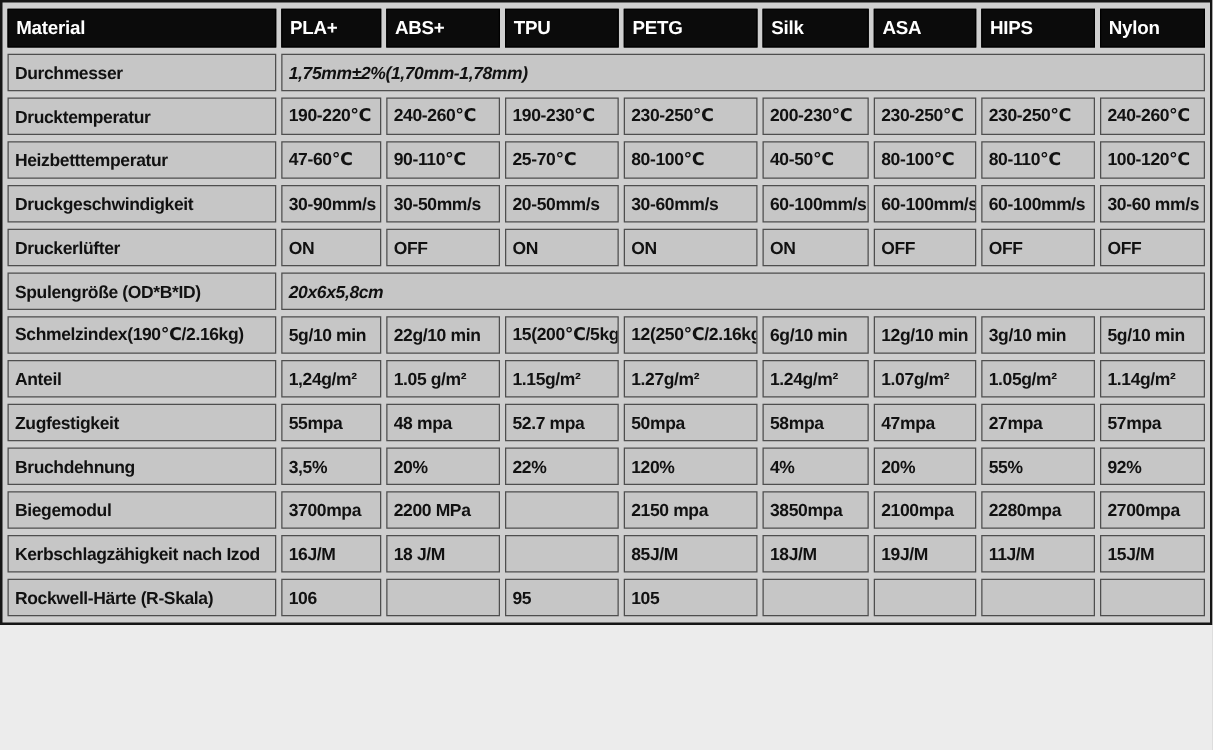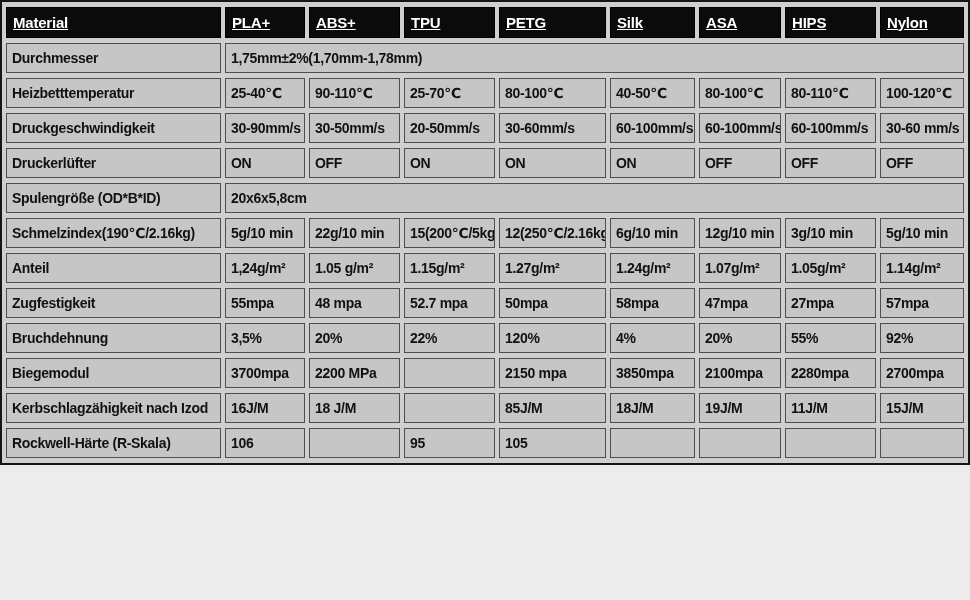--- a/index.html
+++ b/index.html
@@ -20,36 +20,36 @@
   th.hdr{
     background:#0b0b0b;
     color:#ffffff;
     font-size:15px;
     font-weight:bold;
     text-align:left;
     padding:2px 4px 3px 6px;
     height:24px;
     border:1px solid #000000;
     letter-spacing:-0.2px;
-    overflow:hidden;white-space:nowrap;text-decoration:underline;
+    overflow:hidden;white-space:nowrap;
   }
   td.cell, td.labelcell{
     background:#c6c6c6;
     color:#111111;
     font-size:14px;
     font-weight:bold;
     padding:1px 3px 2px 5px;
     height:25px;
     border:1px solid #4e4e4e;
     letter-spacing:-0.3px;
     vertical-align:middle;
     overflow:hidden;
   }
   td.cell{white-space:nowrap;}
-  td.spanval{white-space:nowrap;}
+  td.spanval{white-space:nowrap;font-style:italic;}
 </style>
 </head>
 <body>
 
 <table class="spec">
   <colgroup>
     <col style="width:215px">
     <col style="width:80px">
     <col style="width:91px">
     <col style="width:91px">
@@ -73,22 +73,33 @@
         <th class="hdr">Nylon</th>
       </tr>
   </thead>
   <tbody>
 
   <tr>
         <td class="labelcell">Durchmesser</td>
         <td class="cell spanval" colspan="8">1,75mm±2%(1,70mm-1,78mm)</td>
       </tr>
       <tr>
+        <td class="labelcell">Drucktemperatur</td>
+        <td class="cell">190-220℃</td>
+        <td class="cell">240-260℃</td>
+        <td class="cell">190-230℃</td>
+        <td class="cell">230-250℃</td>
+        <td class="cell">200-230℃</td>
+        <td class="cell">230-250℃</td>
+        <td class="cell">230-250℃</td>
+        <td class="cell">240-260℃</td>
+      </tr>
+      <tr>
         <td class="labelcell">Heizbetttemperatur</td>
-        <td class="cell">25-40℃</td>
+        <td class="cell">47-60℃</td>
         <td class="cell">90-110℃</td>
         <td class="cell">25-70℃</td>
         <td class="cell">80-100℃</td>
         <td class="cell">40-50℃</td>
         <td class="cell">80-100℃</td>
         <td class="cell">80-110℃</td>
         <td class="cell">100-120℃</td>
       </tr>
       <tr>
         <td class="labelcell">Druckgeschwindigkeit</td>

